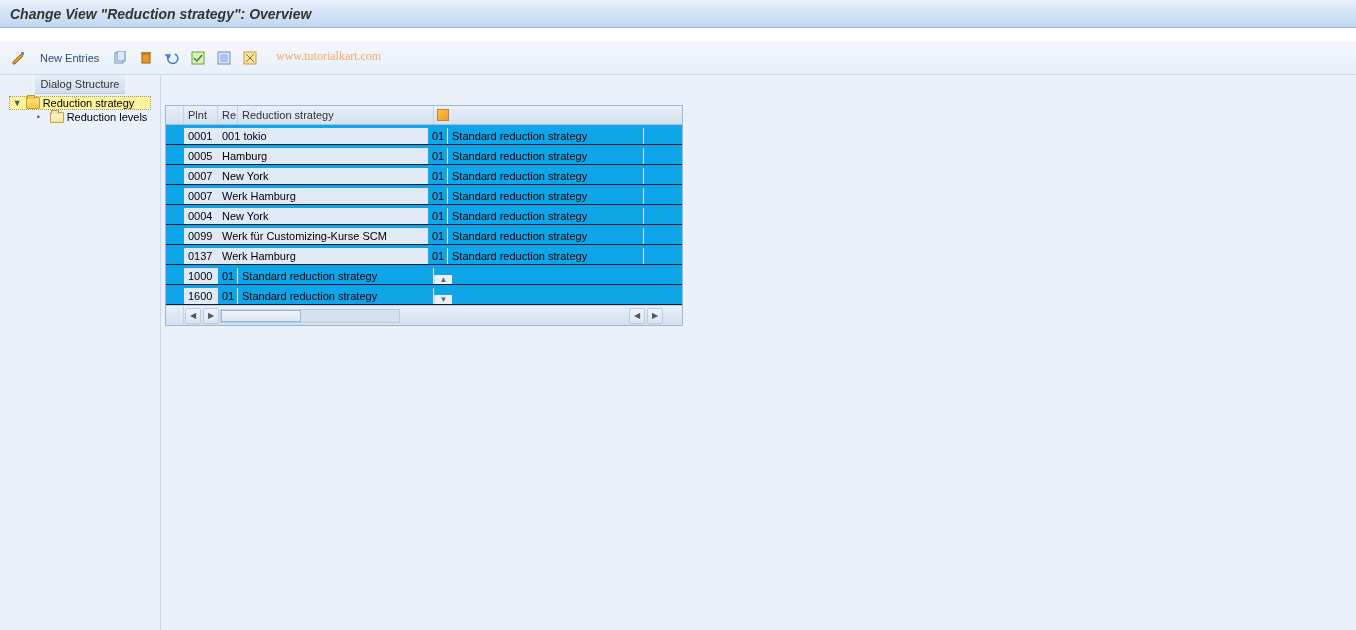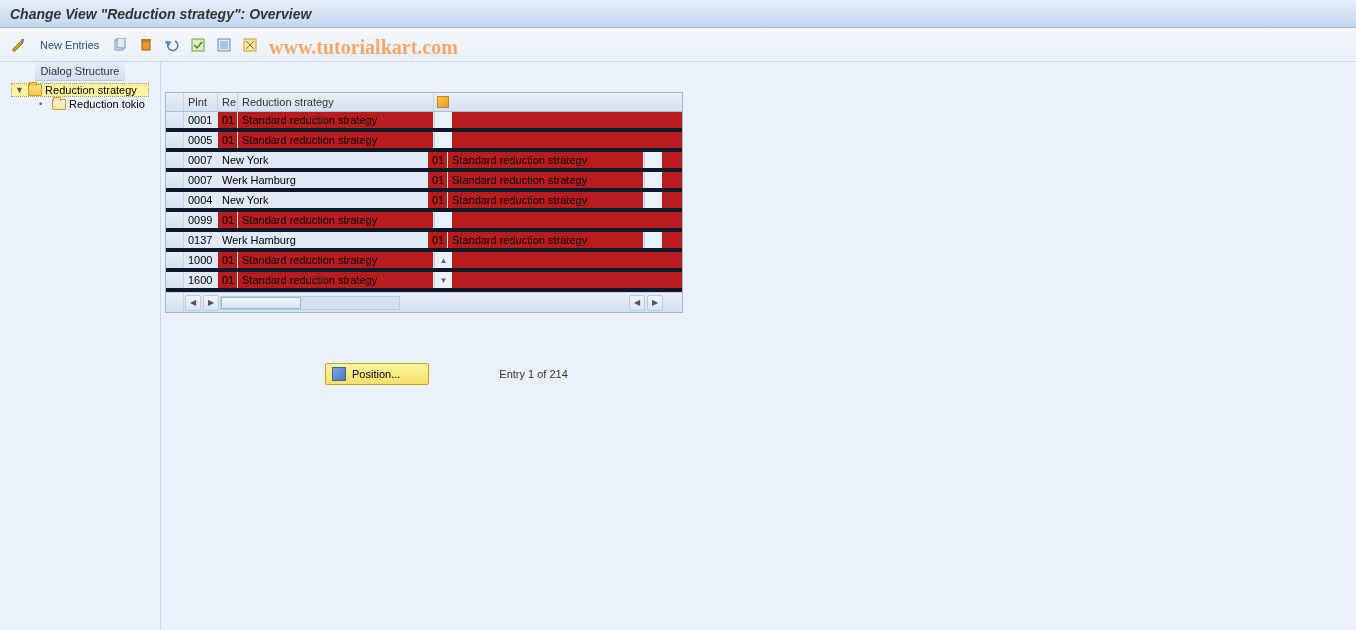--- a/index.html
+++ b/index.html
@@ -17,24 +17,25 @@
 
 .appbar {
   background: linear-gradient(to bottom, #f5f8fc 0%, #e8f0fa 100%);
   border-bottom: 1px solid #c9d9ec;
   height: 34px;
   padding: 4px 8px;
   display: flex;
   align-items: center;
   gap: 4px;
   position: relative;
+  margin-top: 13px;
 }
 .tb-btn { width: 22px; height: 22px; display: inline-flex; align-items: center; justify-content: center; cursor: pointer; border-radius: 2px; }
 .new-entries { font-size: 11px; color: #2a4a7a; padding: 0 6px; cursor: pointer; }
-.watermark { position: absolute; left: 269px; top: 8px; font-size: 20px; font-weight: bold; color: #f7a76b; font-family: "Times New Roman", serif; }
+.watermark { position: absolute; left: 276px; top: 8px; font-size: 12px; font-weight: normal; color: #f7a76b; font-family: "Times New Roman", serif; }
 
 .workspace {
   display: flex;
   height: calc(630px - 62px);
   background: #eaf1fa;
 }
 
 .sidebar {
   width: 161px;
   background: #eaf1fa;
@@ -58,33 +59,33 @@
 .folder-open { width: 14px; height: 12px; background: linear-gradient(to bottom, #ffe28a, #f5c842); border: 1px solid #c9a030; border-radius: 1px; position: relative; }
 .folder-open:before { content:''; position:absolute; top:-3px; left:0; width:6px; height:3px; background:#f5c842; border:1px solid #c9a030; border-bottom:none; }
 .folder-closed { width: 14px; height: 11px; background: linear-gradient(to bottom, #fff5d4, #f5e5a8); border: 1px solid #c9a030; border-radius: 1px; position: relative; }
 .folder-closed:before { content:''; position:absolute; top:-3px; left:0; width:6px; height:3px; background:#f5e5a8; border:1px solid #c9a030; border-bottom:none; }
 
 .main { flex: 1; padding: 30px 0 0 4px; background: #eaf1fa; position: relative; }
 
 .grid {
   width: 518px;
   border: 1px solid #9db7d6;
-  background: #b91c1c;
+  background: #0ea5e9;
 }
 .grid-header-row { display: flex; background: linear-gradient(to bottom,#e8eff8,#d4e1f0); border-bottom: 1px solid #aac1dc; }
 .grid-header-row .hcell { font-size: 11px; color: #333; padding: 3px 4px; border-right: 1px solid #c4d4e8; overflow: hidden; white-space: nowrap; }
 .sel-col { width: 18px; background: linear-gradient(to bottom,#e8eff8,#d4e1f0); border-right:1px solid #c4d4e8; }
 .col-plnt { width: 34px; }
 .col-name { width: 210px; }
 .col-re { width: 20px; }
 .col-strategy { width: 196px; }
 .col-end { width: 18px; background: linear-gradient(to bottom,#e8eff8,#d4e1f0); display:flex; align-items:center; justify-content:center; }
 .cfg-icon { width:12px; height:12px; background: linear-gradient(135deg,#f5c842,#e89a2a); border:1px solid #c9802a; }
 
-.grid-body .row { display: flex; border-bottom: 4px solid #0f172a; height: 20px; }
+.grid-body .row { display: flex; border-bottom: 1px solid #0f172a; height: 20px; align-items: flex-end; }
 .grid-body .row .sel-col { background: linear-gradient(to bottom,#e8eff8,#d4e1f0); border-right:1px solid #c4d4e8; cursor:pointer; }
 .grid-body .cell { font-size: 11px; padding: 2px 4px; border-right: 1px solid #dde7f2; overflow:hidden; white-space:nowrap; }
 .grid-body .cell.readonly { background: #e0eaf6; }
 .grid-body .col-end-sb { width: 18px; background:#eaf1fa; border-left:1px solid #c4d4e8; display:flex; align-items:center; justify-content:center; }
 
 .hscroll { height: 20px; background: linear-gradient(to bottom,#e8eff8,#d4e1f0); display:flex; align-items:center; border-top:1px solid #c4d4e8;}
 .hscroll .sel-col { height:100%; }
 .hscroll .arrow { width:16px; height:16px; display:flex; align-items:center; justify-content:center; font-size:8px; color:#555; cursor:pointer; background:linear-gradient(to bottom,#f0f4fa,#dae5f2); border:1px solid #b8cce2; margin:0 1px; border-radius:2px;}
 .hscroll .track { flex:0 0 180px; height:14px; background:#d4e1f0; border:1px solid #b8cce2; position:relative; }
 .hscroll .thumb { position:absolute; left:0; top:0; height:12px; width:80px; background:linear-gradient(to bottom,#f0f4fa,#dae5f2); border:1px solid #9db7d6; }
@@ -161,47 +162,49 @@
     <div class="sidebar-header">Dialog Structure</div>
     <div class="tree">
       <div class="tree-node selected">
         <span class="expander">▼</span>
         <span class="folder-open"></span>
         <span>Reduction strategy</span>
       </div>
       <div class="tree-node child">
         <span class="expander">•</span>
         <span class="folder-closed"></span>
-        <span>Reduction tokio</span>
+        <span>Reduction levels</span>
       </div>
     </div>
   </div>
 
   <div class="main">
     <div class="grid">
       <div class="grid-header-row">
         <div class="sel-col"></div>
         <div class="hcell col-plnt">Plnt</div>
         <div class="hcell col-re">Re</div>
         <div class="hcell col-strategy">Reduction strategy</div>
         <div class="col-end">
             <span class="cfg-icon"></span>
           </div>
       </div>
       <div class="grid-body" id="grid-body">
           <div class="row">
             <div class="sel-col"></div>
             <div class="cell readonly col-plnt">0001</div>
+            <div class="cell readonly col-name">001 tokio</div>
             <div class="cell col-re">01</div>
             <div class="cell col-strategy">Standard reduction strategy</div>
             <div class="col-end-sb"></div>
           </div>
           <div class="row">
             <div class="sel-col"></div>
             <div class="cell readonly col-plnt">0005</div>
+            <div class="cell readonly col-name">Hamburg</div>
             <div class="cell col-re">01</div>
             <div class="cell col-strategy">Standard reduction strategy</div>
             <div class="col-end-sb"></div>
           </div>
           <div class="row">
             <div class="sel-col"></div>
             <div class="cell readonly col-plnt">0007</div>
             <div class="cell readonly col-name">New York</div>
             <div class="cell col-re">01</div>
             <div class="cell col-strategy">Standard reduction strategy</div>
@@ -219,20 +222,21 @@
             <div class="sel-col"></div>
             <div class="cell readonly col-plnt">0004</div>
             <div class="cell readonly col-name">New York</div>
             <div class="cell col-re">01</div>
             <div class="cell col-strategy">Standard reduction strategy</div>
             <div class="col-end-sb"></div>
           </div>
           <div class="row">
             <div class="sel-col"></div>
             <div class="cell readonly col-plnt">0099</div>
+            <div class="cell readonly col-name">Werk für Customizing-Kurse SCM</div>
             <div class="cell col-re">01</div>
             <div class="cell col-strategy">Standard reduction strategy</div>
             <div class="col-end-sb"></div>
           </div>
           <div class="row">
             <div class="sel-col"></div>
             <div class="cell readonly col-plnt">0137</div>
             <div class="cell readonly col-name">Werk Hamburg</div>
             <div class="cell col-re">01</div>
             <div class="cell col-strategy">Standard reduction strategy</div>
@@ -264,21 +268,14 @@
         <div class="track">
             <div class="thumb"></div>
           </div>
         <div class="spacer"></div>
         <span class="arrow">◀</span>
         <span class="arrow">▶</span>
         <div style="width:18px"></div>
       </div>
     </div>
 
-    <div class="footer-row">
-      <div class="position-btn">
-        <span class="pos-icon"></span>
-        <span>Position...</span>
-      </div>
-      <span class="entry-count">Entry 1 of 214</span>
-    </div>
   </div>
 </div>
 
 </body></html>

